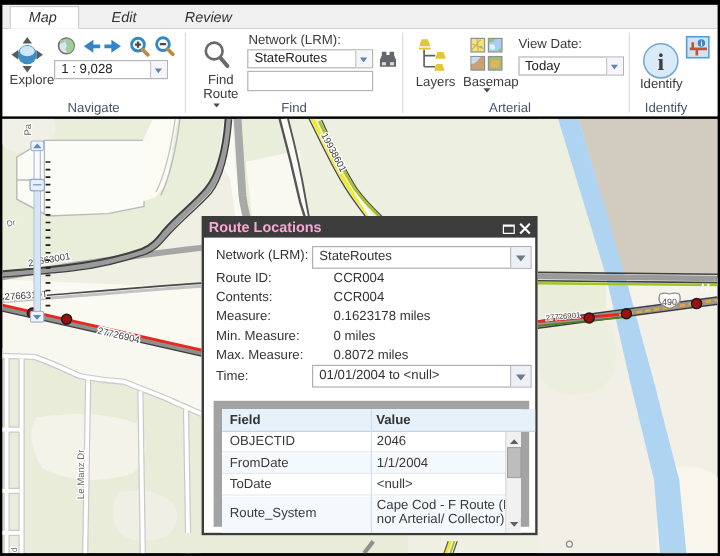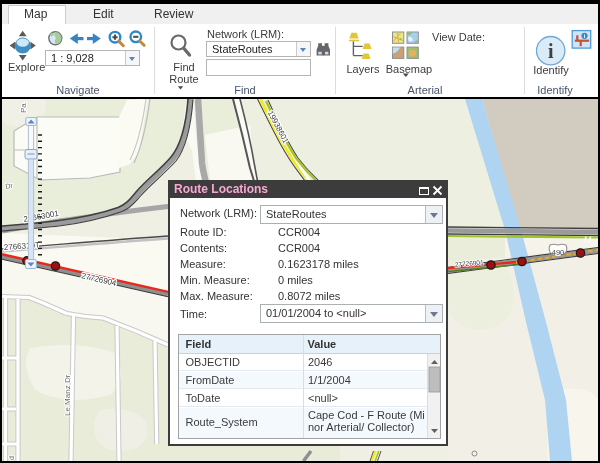--- a/index.html
+++ b/index.html
@@ -1,37 +1,37 @@
 <!DOCTYPE html>
 <html><head><meta charset="utf-8">
 <style>
 * { margin:0; padding:0; box-sizing:border-box; }
 html,body { width:600px; height:463px; overflow:hidden; background:#000; }
 body { font-family:"Liberation Sans", sans-serif; }
 .a { position:absolute; }
 #win { position:absolute; left:0; top:0; width:600px; height:463px; background:#000; }
-#tabbar { position:absolute; left:2px; top:4px; width:596px; height:20px; background:#f0f0f0; }
+#tabbar { position:absolute; left:2px; top:4px; width:596px; height:20px; background:#f0f0f0;font-style:italic; }
 #ribbon { position:absolute; left:2px; top:24px; width:596px; height:73px; background:#fff; }
 .tabtxt { position:absolute; top:3px; font-size:12px; color:#333; }
 #maptab { position:absolute; left:5.5px; top:1px; width:58px; height:19px; background:#fff; border:1px solid #ccc; border-bottom:none; }
 .sep { position:absolute; top:3px; width:1px; height:67px; background:#dcdcdc; }
 .glabel { position:absolute; top:60px; font-size:11px; color:#46536a; text-align:center; }
 .rtxt { position:absolute; font-size:11px; color:#3b3b3b; }
 .combo { position:absolute; background:#fff; border:1px solid #b5b5b5; }
 .cbtn { position:absolute; right:0; top:0; bottom:0; width:14px; border-left:1px solid #c9c9c9; background:#f4f6f9; }
 .cbtn:after { content:""; position:absolute; left:3px; top:6px; border:3.5px solid transparent; border-top:4.5px solid #5b84b8; }
 #mapsvg { position:absolute; left:2px; top:99px; }
 #dlg { position:absolute; left:168px; top:180px; width:280px; height:266px; border:2px solid #3c3c3c; background:#fff; }
 #dtitle { position:absolute; left:-1px; top:-1px; width:278px; height:17px; background:#3c3c3c; color:#f9a8d4; font-size:12px; font-weight:bold; line-height:16px; padding-left:5px; }
 .dlbl { position:absolute; left:10px; font-size:11px; color:#333; }
 .dval { position:absolute; left:108px; font-size:11px; color:#333; }
 .dcombo { position:absolute; left:90px; width:183px; height:19px; background:#fff; border:1px solid #abb0b5; font-size:11px; color:#333; line-height:17px; padding-left:5px; }
 .dbtn { position:absolute; right:0; top:0; bottom:0; width:17px; border-left:1px solid #b9bec4; background:#edf0f4; }
 .dbtn:after { content:""; position:absolute; left:4px; top:7px; border:4px solid transparent; border-top:5px solid #6b7b8d; }
-#dtable { position:absolute; left:7.5px; top:152px; width:263.5px; height:105px; border:1px solid #a3a3a3; background:#fff; }
+#dtable { position:absolute; left:7.5px; top:152px; width:263.5px; height:105px; border:7px solid #a3a3a3; background:#fff; }
 .trow { position:absolute; left:0; width:248px; border-bottom:1px solid #e4eaf0; }
 .tcell { position:absolute; top:0; bottom:0; font-size:11px; color:#3a3a3a; padding:2px 0 0 7px; }
 </style></head>
 <body>
 <div id="win">
  <div id="tabbar">
   <div id="maptab"></div>
   <div class="tabtxt" style="left:22px;">Map</div>
   <div class="tabtxt" style="left:91px;">Edit</div>
   <div class="tabtxt" style="left:152px;">Review</div>
@@ -56,20 +56,24 @@
 
   <div class="combo" style="left:43px; top:26px; width:95px; height:16px;">
         <span style="position:absolute; left:5px; top:1px; font-size:11px; color:#222;">1 : 9,028</span>
         <div class="cbtn"></div>
       </div>
   <div class="combo" style="left:204px; top:17px; width:105px; height:16px;">
         <span style="position:absolute; left:5px; top:1px; font-size:11px; color:#222;">StateRoutes</span>
         <div class="cbtn"></div>
       </div>
   <div class="combo" style="left:204px; top:35px; width:105px; height:17px;"></div>
+  <div class="combo" style="left:429.5px; top:23px; width:88px; height:16px;">
+        <span style="position:absolute; left:5px; top:1px; font-size:11px; color:#222;">Today</span>
+        <div class="cbtn"></div>
+      </div>
 
   <svg class="a" style="left:0; top:0;" width="596" height="73" viewBox="2 24 596 73">
 
    <g>
     <polygon points="22.7,30.8 18.8,36.2 26.6,36.2" fill="#5a5a5a"></polygon>
     <polygon points="22.7,60.4 18.8,55 26.6,55" fill="#5a5a5a"></polygon>
     <polygon points="9.6,45.6 15.1,41.7 15.1,49.5" fill="#5a5a5a"></polygon>
     <polygon points="35.8,45.6 30.3,41.7 30.3,49.5" fill="#5a5a5a"></polygon>
     <circle cx="22.7" cy="45.6" r="8" fill="#3f8fc5"></circle>
     <ellipse cx="22.7" cy="42.6" rx="6.2" ry="4.2" fill="#cfe8f8"></ellipse>

